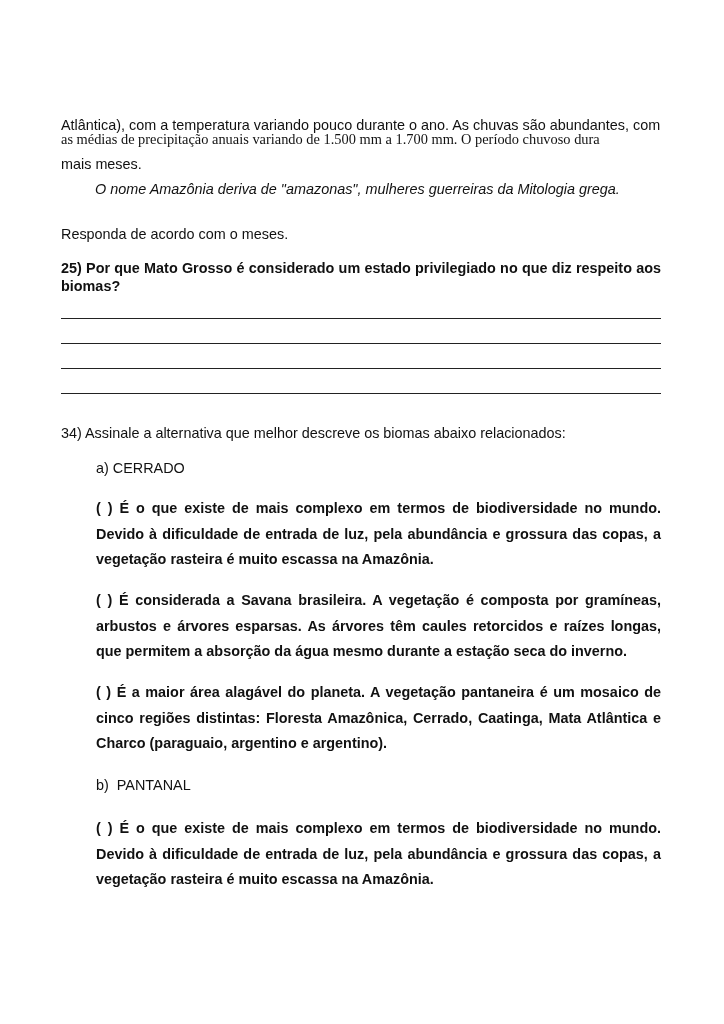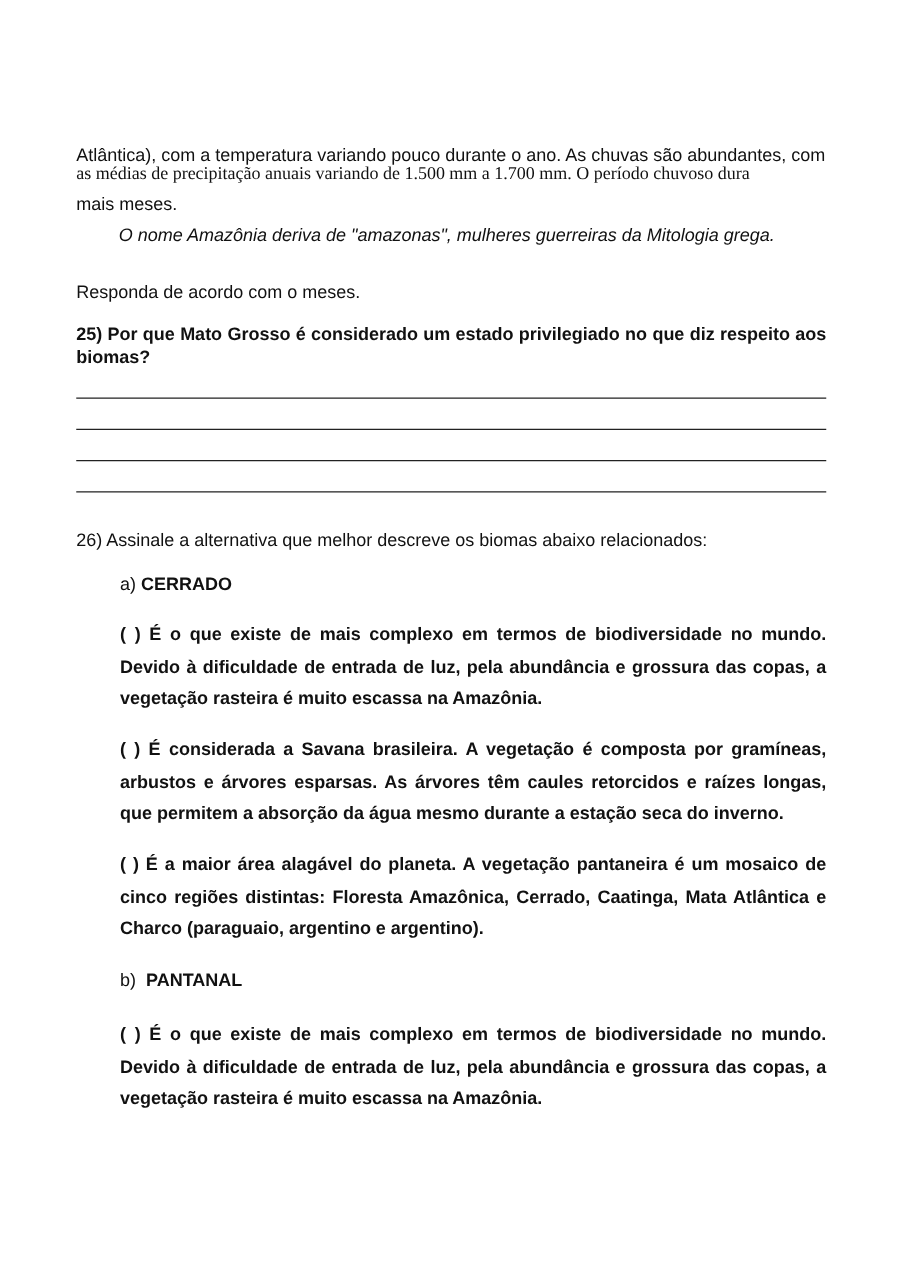--- a/index.html
+++ b/index.html
@@ -3,41 +3,41 @@
   <meta charset="utf-8">
   <style>
     html, body { margin: 0; padding: 0; background: #ffffff; }
     body { width: 724px; height: 1024px; position: relative; overflow: hidden;
       font-family: "Liberation Sans", sans-serif; color: #111111; font-size: 14.4px; }
     .page { position: absolute; left: 61px; top: 0; width: 600px; }
     .p { position: absolute; left: 0; width: 600px; line-height: 25.5px; text-align: justify; margin: 0; }
     .indent { text-indent: 34px; font-style: italic; }
     .opt { position: absolute; left: 35px; width: 565px; line-height: 25.5px; text-align: justify; margin: 0; }
     .line { position: absolute; left: 0; width: 600px; height: 0; border-top: 1px solid #222; }
-    .bold { font-weight: bold; }
+    .bold { font-weight: normal; }
     .last-left { text-align-last: left; font-weight: bold; }
   </style>
 </head>
 <body>
 
 <div class="page">
   <p class="p" style="top:101px;margin-top:12px;">Atlântica), com a temperatura variando pouco durante o ano. As chuvas são abundantes, com</p>
   <p class="p" style="top:127px;font-family:Liberation Serif, serif;">as médias de precipitação anuais variando de 1.500 mm a 1.700 mm. O período chuvoso dura</p>
   <p class="p" style="top:152px;">mais meses.</p>
   <p class="p indent" style="top:177px;">O nome Amazônia deriva de "amazonas", mulheres guerreiras da Mitologia grega.</p>
 
   <p class="p" style="top:222px;">Responda de acordo com o meses.</p>
 
   <p class="p last-left" style="top:259px; line-height:18px;">25) Por que Mato Grosso é considerado um estado privilegiado no que diz respeito aos biomas?</p>
   <div class="line" style="top:318px;"></div>
   <div class="line" style="top:343px;"></div>
   <div class="line" style="top:368px;"></div>
   <div class="line" style="top:393px;"></div>
 
-  <p class="p" style="top:421px;">26) Assinale a alternativa que melhor descreve os biomas abaixo relacionados:</p>
+  <p class="p" style="top:421px;">34) Assinale a alternativa que melhor descreve os biomas abaixo relacionados:</p>
 
   <p class="opt" style="top:456px;"><span>a) </span><span class="bold">CERRADO</span></p>
 
   <p class="opt last-left" style="top:496px;">(   ) É o que existe de mais complexo em termos de biodiversidade no mundo. Devido à dificuldade de entrada de luz, pela abundância e grossura das copas, a vegetação rasteira é muito escassa na Amazônia.</p>
   <p class="opt last-left" style="top:588px;"> (  ) É considerada a Savana brasileira. A vegetação é composta por gramíneas, arbustos e árvores esparsas. As árvores têm caules retorcidos e raízes longas, que permitem a absorção da água mesmo durante a estação seca do inverno.</p>
   <p class="opt last-left" style="top:680px;">(   ) É a maior área alagável do planeta. A vegetação pantaneira é um mosaico de cinco regiões distintas: Floresta Amazônica, Cerrado, Caatinga, Mata Atlântica e Charco (paraguaio, argentino e argentino).</p>
 
   <p class="opt" style="top:773px;"><span style="white-space:pre;">b)  </span><span class="bold">PANTANAL</span></p>
 
   <p class="opt last-left" style="top:816px;">(   ) É o que existe de mais complexo em termos de biodiversidade no mundo. Devido à dificuldade de entrada de luz, pela abundância e grossura das copas, a vegetação rasteira é muito escassa na Amazônia.</p>

